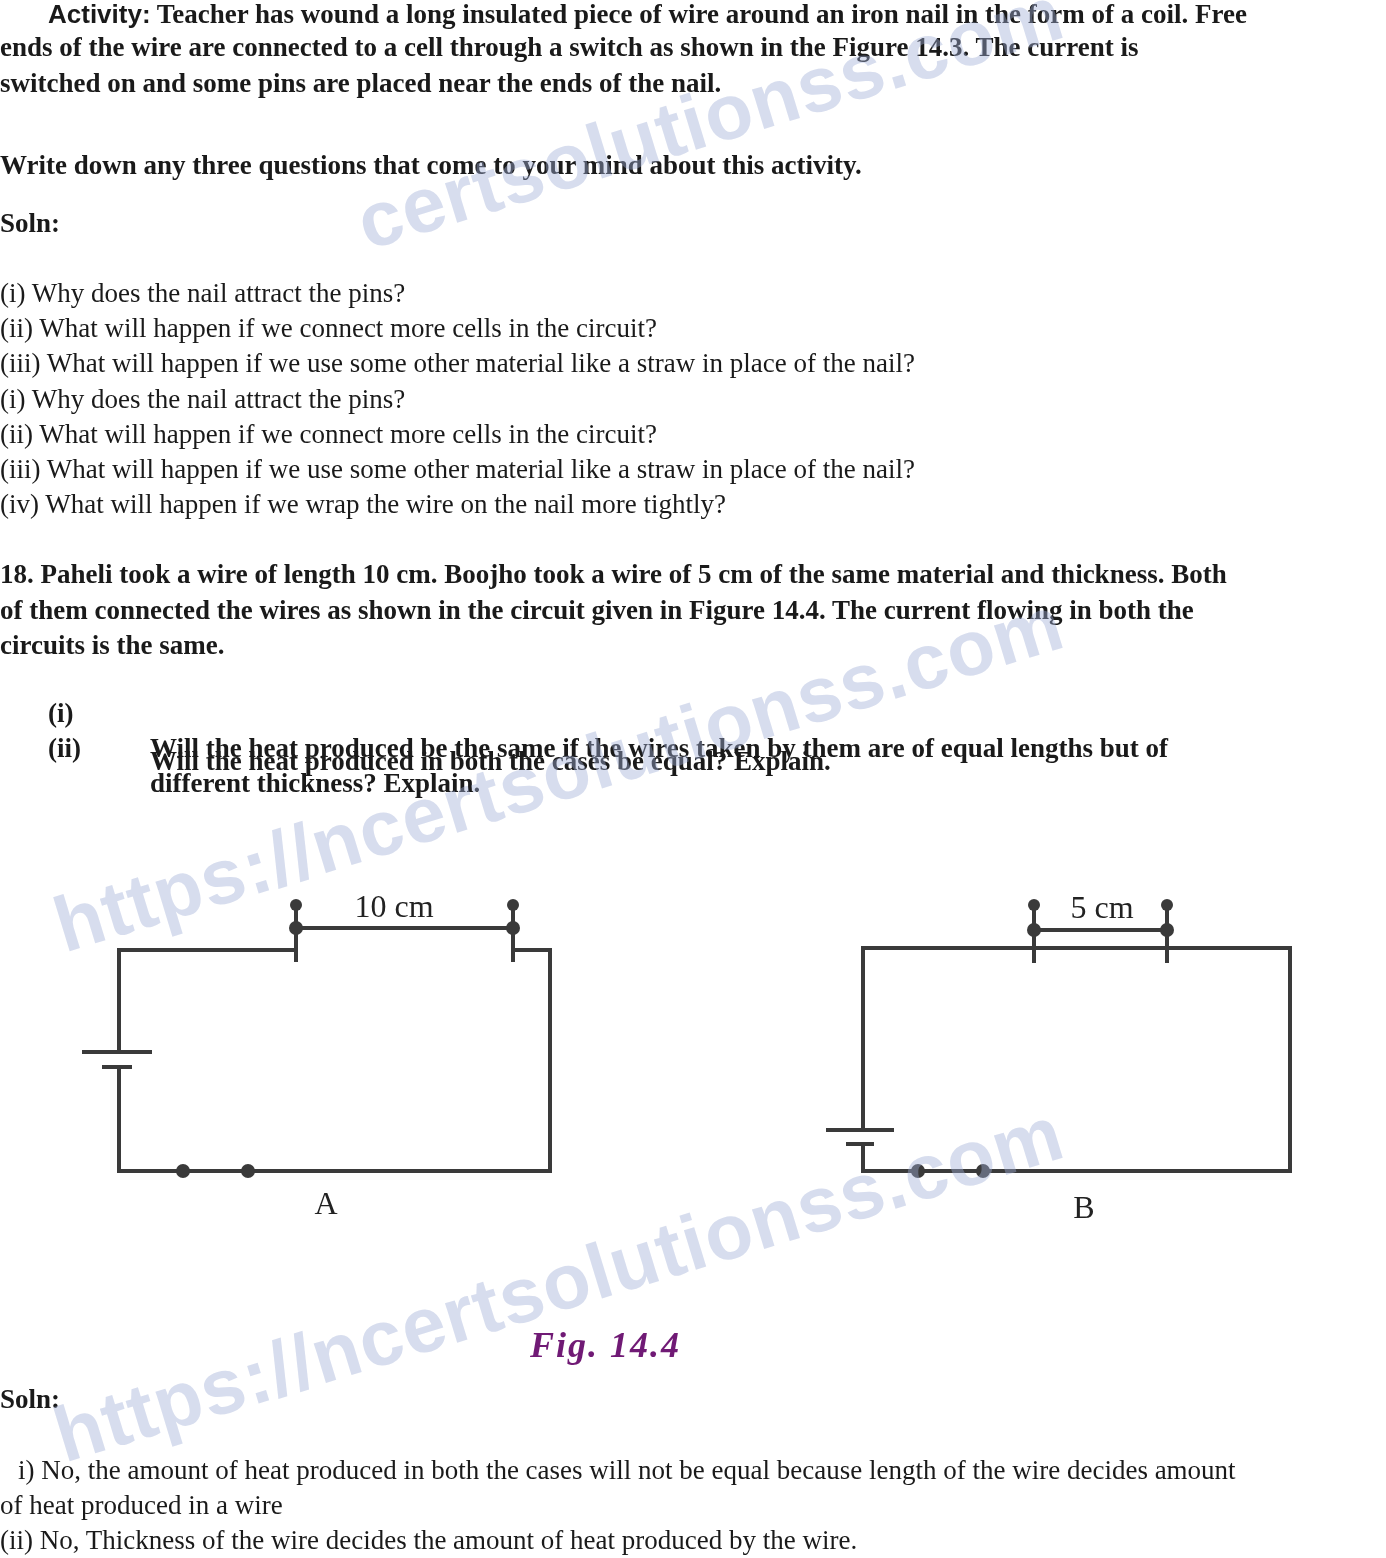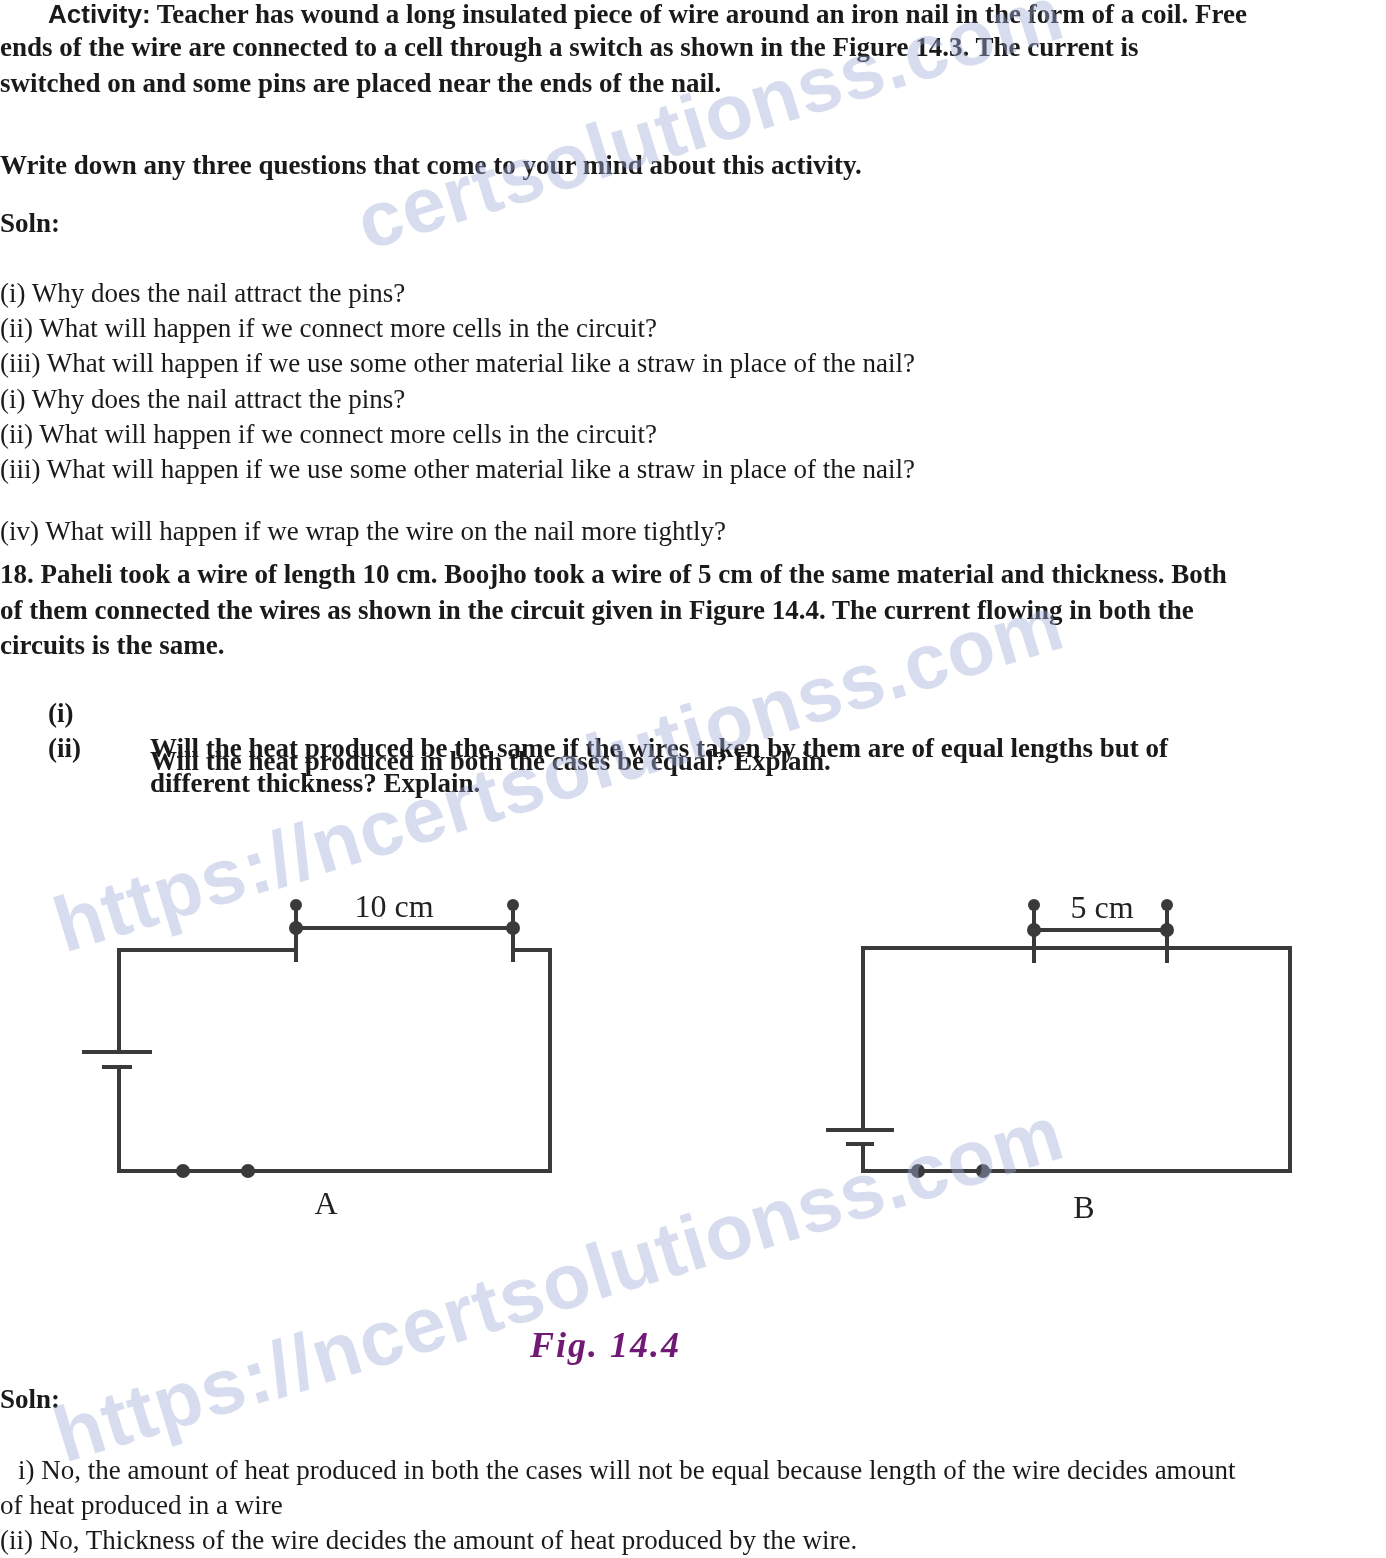--- a/index.html
+++ b/index.html
@@ -22,21 +22,21 @@
 
 <div class="line bold" style="top:148px;">Write down any three questions that come to your mind about this activity.</div>
 <div class="line bold" style="top:206px;">Soln:</div>
 
 <div class="line" style="top:276px;">(i) Why does the nail attract the pins?</div>
 <div class="line" style="top:311px;">(ii) What will happen if we connect more cells in the circuit?</div>
 <div class="line" style="top:346px;">(iii) What will happen if we use some other material like a straw in place of the nail?</div>
 <div class="line" style="top:382px;">(i) Why does the nail attract the pins?</div>
 <div class="line" style="top:417px;">(ii) What will happen if we connect more cells in the circuit?</div>
 <div class="line" style="top:452px;">(iii) What will happen if we use some other material like a straw in place of the nail?</div>
-<div class="line" style="top:514px;">(iv) What will happen if we wrap the wire on the nail more tightly?</div>
+<div class="line" style="top:487px;">(iv) What will happen if we wrap the wire on the nail more tightly?</div>
 
 <div class="line bold" style="top:557px;">18. Paheli took a wire of length 10 cm. Boojho took a wire of 5 cm of the same material and thickness. Both</div>
 <div class="line bold" style="top:593px;">of them connected the wires as shown in the circuit given in Figure 14.4. The current flowing in both the</div>
 <div class="line bold" style="top:628px;">circuits is the same.</div>
 
 <div class="qnum" style="top:698px;">(i)</div>
 <div class="qtext" style="top:698px;margin-top:48px;">Will the heat produced in both the cases be equal? Explain.</div>
 <div class="qnum" style="top:733px;">(ii)</div>
 <div class="qtext" style="top:733px;">Will the heat produced be the same if the wires taken by them are of equal lengths but of</div>
 <div class="qtext" style="top:768px;">different thickness? Explain.</div>

